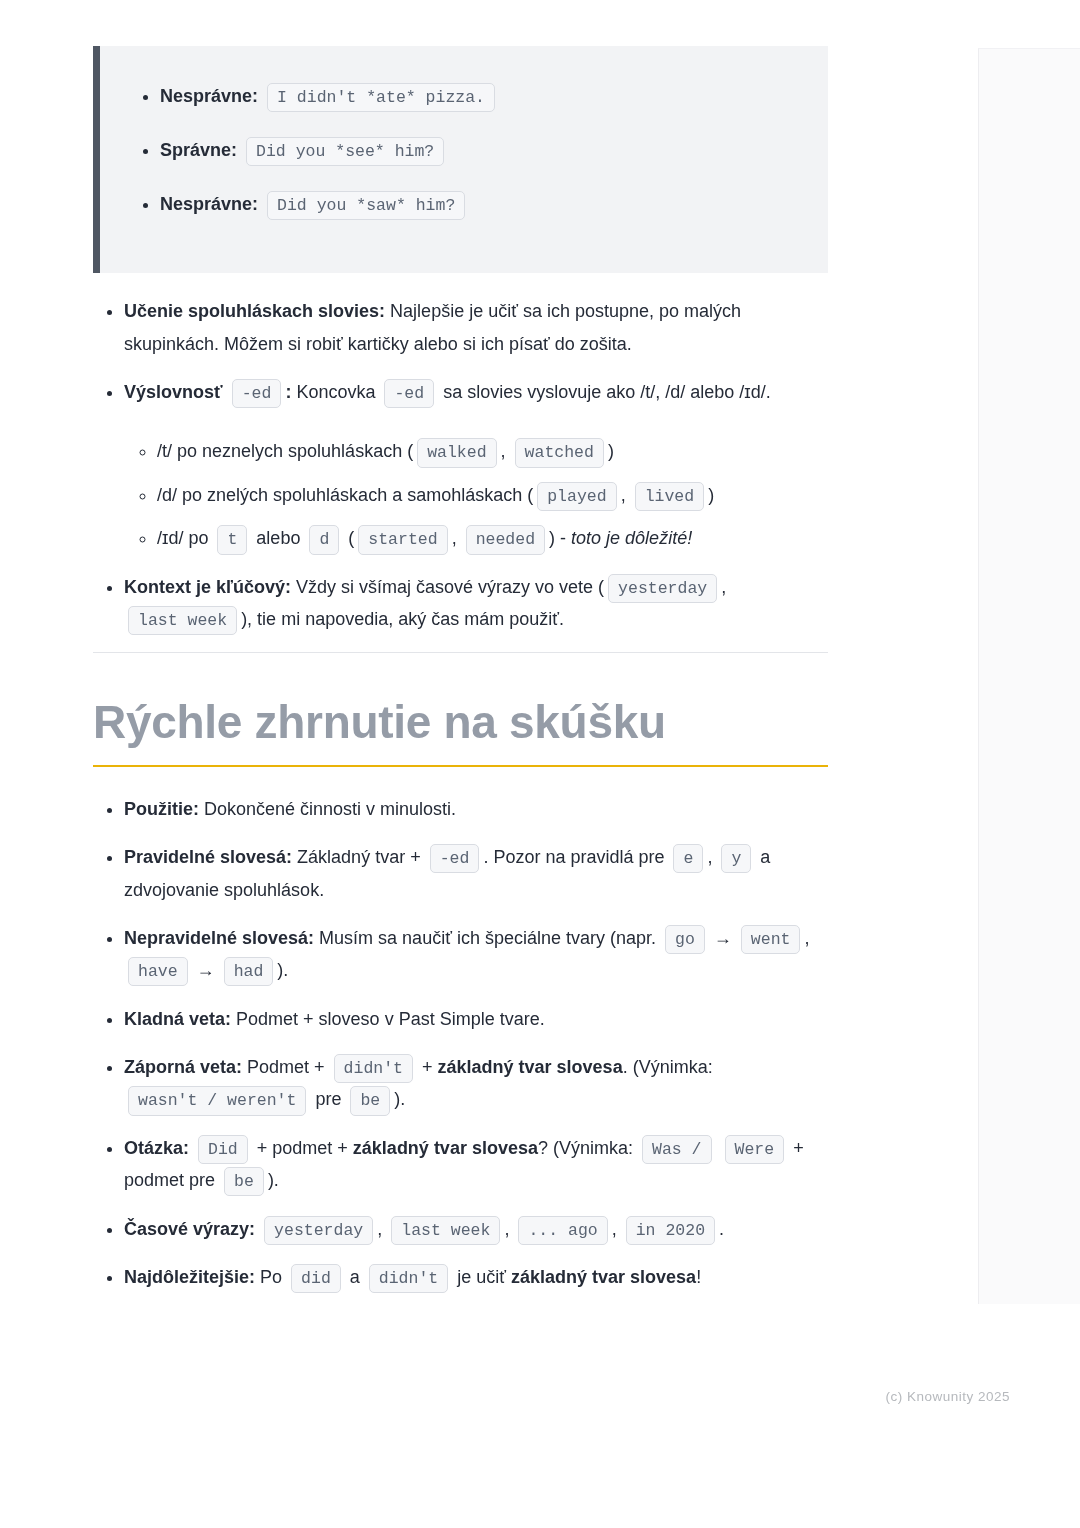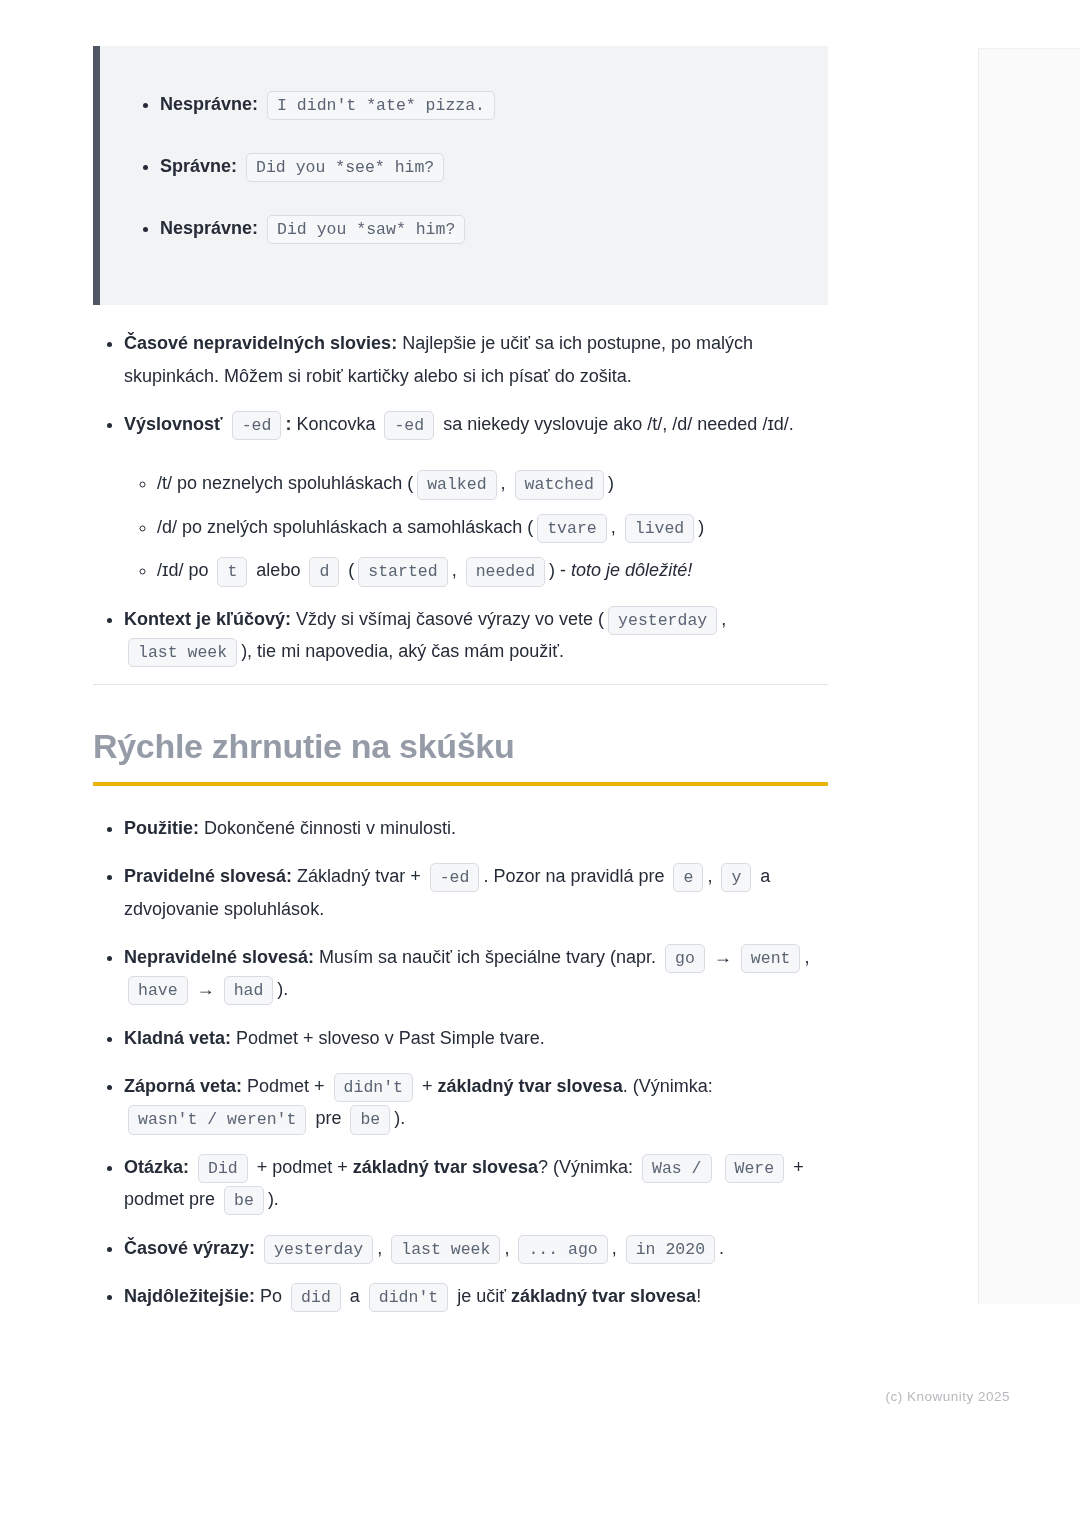--- a/index.html
+++ b/index.html
@@ -35,21 +35,21 @@
     padding: 12px 30px 30px 30px;
   }
   [data-render] > ul {
     list-style: disc outside;
     padding-left: 31px;
   }
   blockquote.examples ul {
     padding-left: 30px;
   }
   blockquote.examples li {
-    margin: 31px 0;
+    margin: 23px 0;
     font-size: 18px;
     line-height: 1.7;
   }
   .notes-list, .summary-list { margin-top: 22px; }
   .notes-list li, .summary-list li {
     margin-bottom: 16px;
     font-size: 18px;
     line-height: 1.8;
   }
   ul.sub-list {
@@ -78,26 +78,26 @@
     white-space: nowrap;
     vertical-align: baseline;
   }
   hr.divider {
     border: none;
     border-top: 1px solid #e3e5e9;
     margin-top: 14px;
   }
   h1.section-heading {
     margin-top: 42px;
-    font-size: 34px;
+    font-size: 46px;
     font-weight: 700;
     color: #959ca7;
     letter-spacing: -0.3px;
     padding-bottom: 16px;
-    border-bottom: 4px solid #eab308;
+    border-bottom: 2px solid #eab308;
   }
   .summary-list { margin-top: 26px; }
   .footer {
     position: absolute;
     top: 1389px;
     right: 70px;
     font-size: 13.5px;
     color: #b6b9bd;
     letter-spacing: 0.5px;
   }
@@ -115,24 +115,24 @@
           <ul>
             <li><span class="seg-bold">Nesprávne:</span><span class="seg-plain"> </span><code class="seg-code">I didn't *ate* pizza.</code></li>
             <li><span class="seg-bold">Správne:</span><span class="seg-plain"> </span><code class="seg-code">Did you *see* him?</code></li>
             <li><span class="seg-bold">Nesprávne:</span><span class="seg-plain"> </span><code class="seg-code">Did you *saw* him?</code></li>
           </ul>
         </div>
     </blockquote>
 
     <div class="notes-list" data-render="list:notes_list.items">
         <ul>
-          <li><span class="seg-bold">Časové nepravidelných slovies:</span><span class="seg-plain"> Najlepšie je učiť sa ich postupne, po malých skupinkách. Môžem si robiť kartičky alebo si ich písať do zošita.</span></li>
-          <li><span class="seg-bold">Výslovnosť</span><span class="seg-plain"> </span><code class="seg-code">-ed</code><span class="seg-bold">:</span><span class="seg-plain"> Koncovka </span><code class="seg-code">-ed</code><span class="seg-plain"> sa niekedy vyslovuje ako /t/, /d/ needed /ɪd/.</span><ul class="sub-list">
+          <li><span class="seg-bold">Učenie spoluhláskach slovies:</span><span class="seg-plain"> Najlepšie je učiť sa ich postupne, po malých skupinkách. Môžem si robiť kartičky alebo si ich písať do zošita.</span></li>
+          <li><span class="seg-bold">Výslovnosť</span><span class="seg-plain"> </span><code class="seg-code">-ed</code><span class="seg-bold">:</span><span class="seg-plain"> Koncovka </span><code class="seg-code">-ed</code><span class="seg-plain"> sa slovies vyslovuje ako /t/, /d/ alebo /ɪd/.</span><ul class="sub-list">
               <li><span class="seg-plain">/t/ po neznelych spoluhláskach (</span><code class="seg-code">walked</code><span class="seg-plain">, </span><code class="seg-code">watched</code><span class="seg-plain">)</span></li>
-              <li><span class="seg-plain">/d/ po znelých spoluhláskach a samohláskach (</span><code class="seg-code">tvare</code><span class="seg-plain">, </span><code class="seg-code">lived</code><span class="seg-plain">)</span></li>
+              <li><span class="seg-plain">/d/ po znelých spoluhláskach a samohláskach (</span><code class="seg-code">played</code><span class="seg-plain">, </span><code class="seg-code">lived</code><span class="seg-plain">)</span></li>
               <li><span class="seg-plain">/ɪd/ po </span><code class="seg-code">t</code><span class="seg-plain"> alebo </span><code class="seg-code">d</code><span class="seg-plain"> (</span><code class="seg-code">started</code><span class="seg-plain">, </span><code class="seg-code">needed</code><span class="seg-plain">) - </span><span class="seg-italic">toto je dôležité!</span></li>
             </ul></li>
           <li><span class="seg-bold">Kontext je kľúčový:</span><span class="seg-plain"> Vždy si všímaj časové výrazy vo vete (</span><code class="seg-code">yesterday</code><span class="seg-plain">, </span><code class="seg-code">last week</code><span class="seg-plain">), tie mi napovedia, aký čas mám použiť.</span></li>
         </ul>
       </div>
 
     <hr class="divider">
 
     <h1 class="section-heading">Rýchle zhrnutie na skúšku</h1>
 

